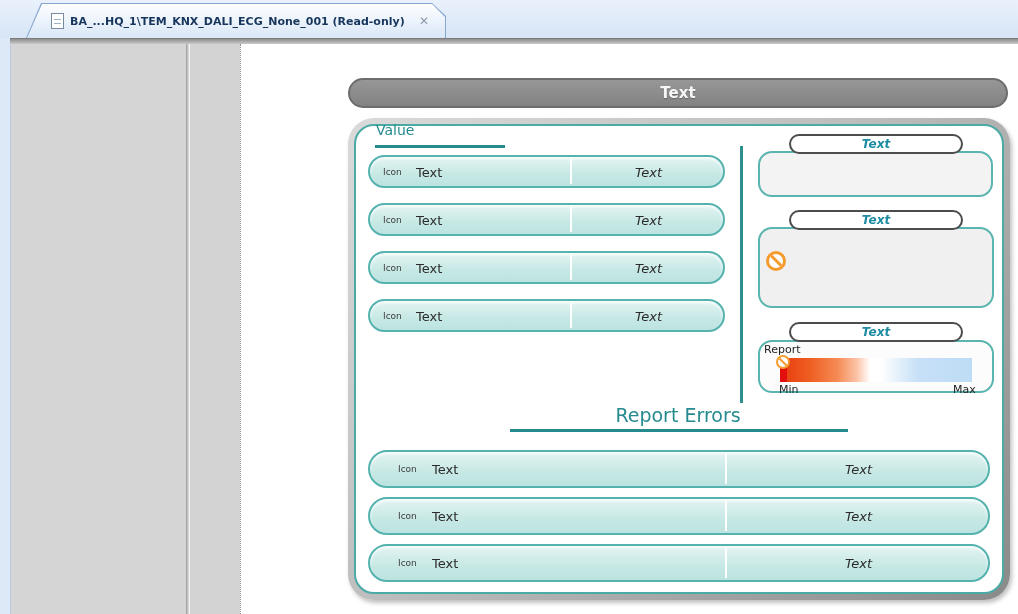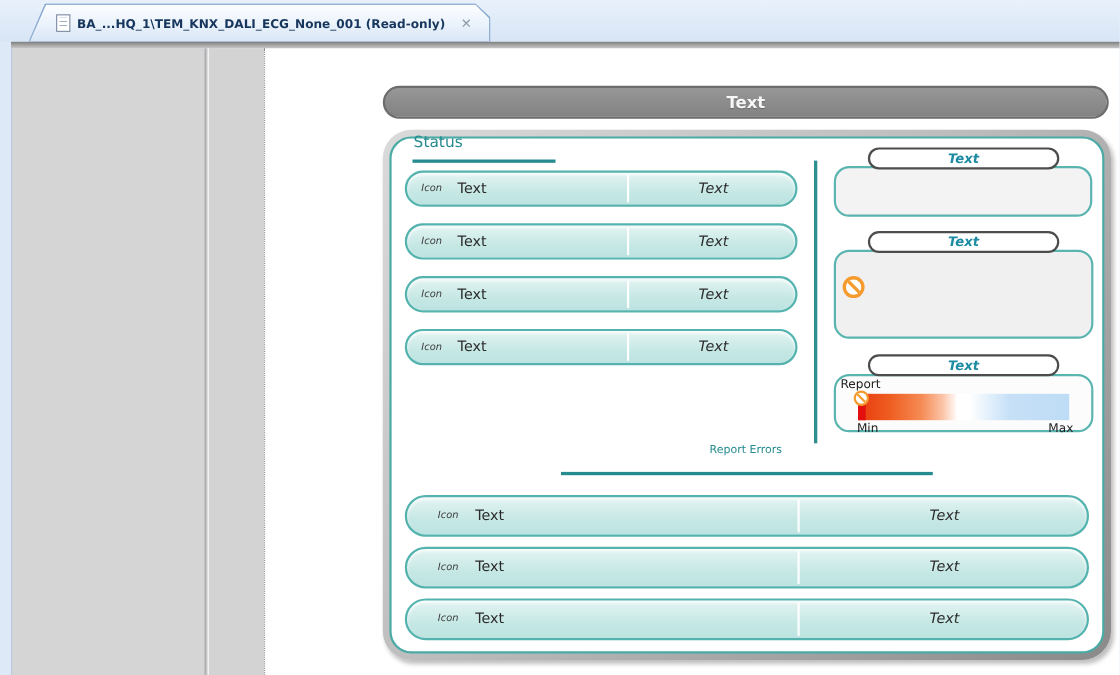--- a/index.html
+++ b/index.html
@@ -40,21 +40,21 @@
   .frame-inner{position:absolute;inset:6px;background:#ffffff;border:2px solid #4aaaa6;border-radius:20px;}
 
   .sec-title{color:#258b8f;font-size:14px;}
   .underline{background:#258b8f;height:3px;}
 
   .srow,.rrow{border:2px solid #55b3af;box-sizing:border-box;
     background:linear-gradient(180deg,#e3f4f2 0%,#c6e8e5 60%,#bce3e0 100%);
     box-shadow:inset 0 2px 3px rgba(255,255,255,0.85);}
   .srow{border-radius:17px;}
   .rrow{border-radius:19px;}
-  .icon-ph{position:absolute;top:50%;transform:translateY(-50%);font-size:9px;color:#3c3c3c;font-style:italic;}
+  .icon-ph{position:absolute;top:50%;transform:translateY(-50%);font-size:9px;color:#3c3c3c;}
   .row-label{position:absolute;top:50%;transform:translateY(-50%);font-size:13px;color:#2b2b2b;}
   .row-div{position:absolute;top:2px;bottom:2px;width:2px;background:rgba(255,255,255,0.95);}
   .row-value{position:absolute;top:50%;transform:translateY(-50%);font-size:13px;font-style:italic;color:#2b2b2b;text-align:center;}
 
   .vdiv{background:#2e8f8f;}
 
   .oval{background:#ffffff;border:2px solid #4c4c4c;border-radius:11px;box-sizing:border-box;z-index:3;
     display:flex;align-items:center;justify-content:center;font-size:12px;font-style:italic;font-weight:bold;color:#1d8ca3;}
   .cbox{border:2px solid #5ab4b0;border-radius:14px;box-sizing:border-box;z-index:1;}
   .graybtn{border-radius:8px;background:linear-gradient(180deg,#dcdcdc,#d0d0d0);border:2px solid #c6c6c6;box-sizing:border-box;
@@ -97,21 +97,21 @@
   <div class="abs canvas"></div>
 
   <div class="abs header-pill">
     <span>Text</span>
   </div>
 
   <div class="abs frame">
     <div class="frame-inner"></div>
   </div>
 
-  <div class="abs sec-title" style="left:376px;top:122px;">Status</div>
+  <div class="abs sec-title" style="left:376px;top:122px;">Value</div>
   <div class="abs underline" style="left:375px;top:145px;width:130px;"></div>
 
   <div class="abs srow" style="left:368px;top:155px;width:357px;height:33px;">
     <span class="icon-ph" style="left:13px;">Icon</span>
     <span class="row-label" style="left:46px;">Text</span>
     <span class="row-div" style="left:200px;"></span>
     <span class="row-value" style="left:202px;width:153px;">Text</span>
   </div>
   <div class="abs srow" style="left:368px;top:203px;width:357px;height:33px;">
     <span class="icon-ph" style="left:13px;">Icon</span>
@@ -167,21 +167,21 @@
   <div class="abs tinylabel" style="left:764px;top:343px;z-index:2;">Report</div>
   <div class="abs gbar" style="left:780px;top:358px;width:192px;height:24px;z-index:2;">
     <span class="gmarker"></span>
   </div>
   <div class="abs noentry ne-sm" style="left:776px;top:355px;width:14px;height:14px;">
       <span class="bar"></span>
     </div>
   <div class="abs tinylabel" style="left:779px;top:383px;z-index:2;">Min</div>
   <div class="abs tinylabel" style="left:953px;top:383px;z-index:2;">Max</div>
 
-  <div class="abs sec-title" style="left:448px;top:404px;width:460px;text-align:center;font-size:10px;">Report Errors</div>
+  <div class="abs sec-title" style="left:448px;top:404px;width:460px;text-align:center;font-size:19px;">Report Errors</div>
   <div class="abs underline" style="left:510px;top:429px;width:338px;"></div>
 
   <div class="abs rrow" style="left:368px;top:450px;width:622px;height:38px;">
     <span class="icon-ph" style="left:28px;">Icon</span>
     <span class="row-label" style="left:62px;">Text</span>
     <span class="row-div" style="left:355px;"></span>
     <span class="row-value" style="left:357px;width:263px;">Text</span>
   </div>
   <div class="abs rrow" style="left:368px;top:497px;width:622px;height:38px;">
     <span class="icon-ph" style="left:28px;">Icon</span>

